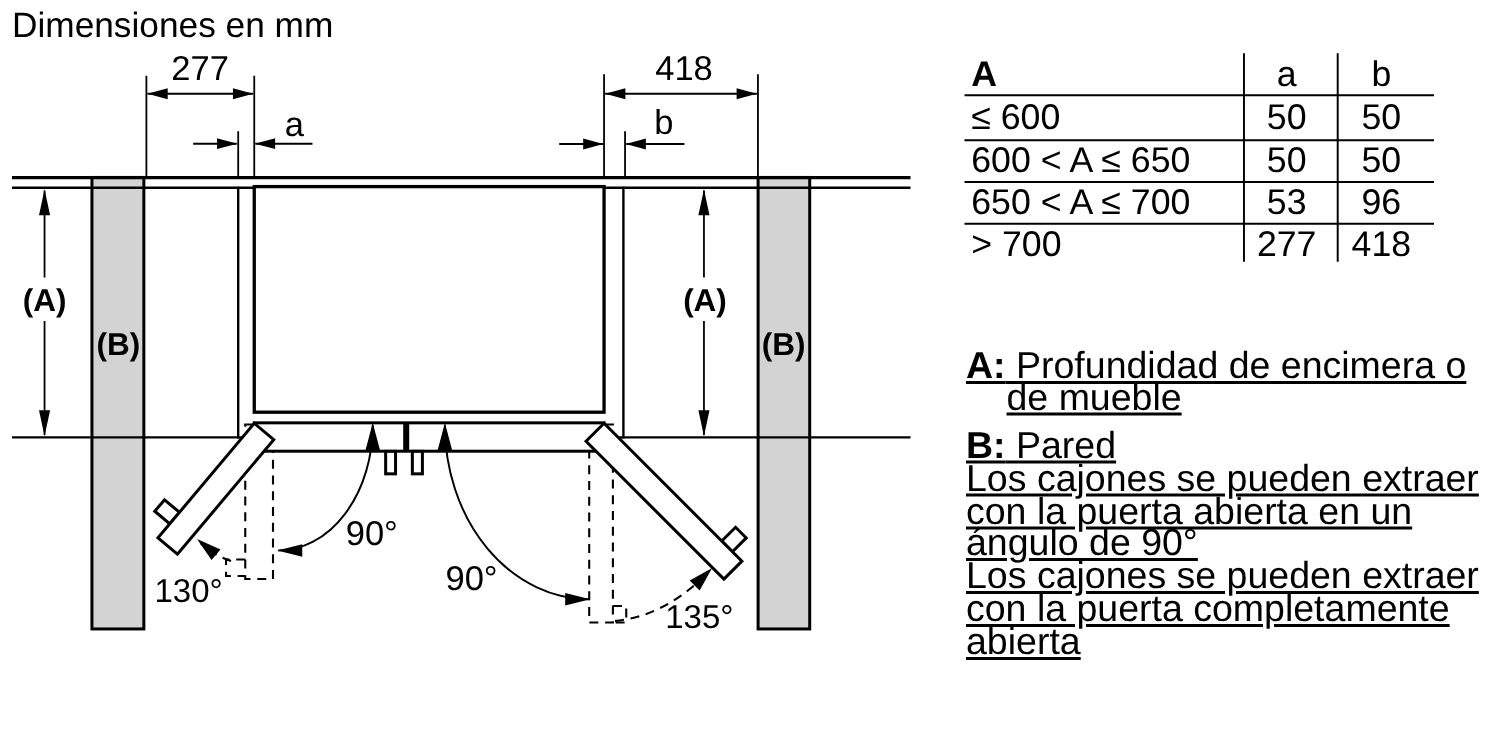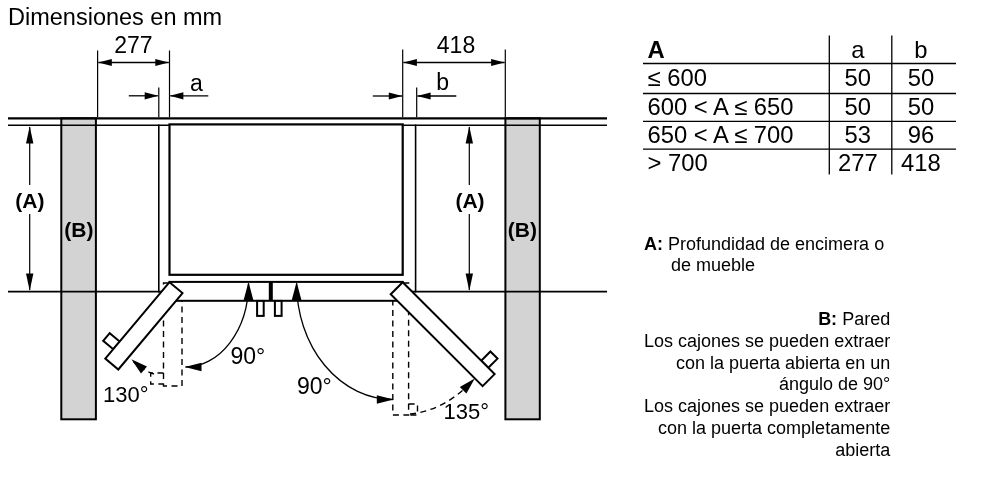--- a/index.html
+++ b/index.html
@@ -1,19 +1,19 @@
 <!DOCTYPE html>
 <html><head>
 <meta charset="utf-8">
 <style>
   html,body{margin:0;padding:0;background:#fff;width:1000px;height:500px;overflow:hidden;}
   body{font-family:"Liberation Sans", sans-serif;color:#000;}
   #stage{position:relative;width:892px;height:500px;}
   svg{position:absolute;left:0;top:0;}
-  .blk{position:absolute;font-size:18px;line-height:21.8px;white-space:nowrap;}
+  .blk{position:absolute;font-size:25px;line-height:21.8px;white-space:nowrap;text-decoration:underline;}
 </style>
 </head>
 <body>
 <div id="stage">
 <svg width="1000" height="500" viewBox="0 0 1000 500" font-family="Liberation Sans, sans-serif">
 
   <rect x="61.3" y="118.3" width="34.6" height="301" fill="#d3d3d3" stroke="#000" stroke-width="2"></rect>
   <rect x="505.4" y="118.3" width="34.4" height="301" fill="#d3d3d3" stroke="#000" stroke-width="2"></rect>
 
   <line x1="8" y1="118.4" x2="607" y2="118.4" stroke="#000" stroke-width="2.2"></line>
@@ -135,14 +135,14 @@
     <text x="647.5" y="142.8">650 &lt; A ≤ 700</text>
     <text x="857.8" y="142.8" text-anchor="middle">53</text>
     <text x="920.9" y="142.8" text-anchor="middle">96</text>
     <text x="647.5" y="170.8">&gt; 700</text>
     <text x="857.8" y="170.8" text-anchor="middle">277</text>
     <text x="920.9" y="170.8" text-anchor="middle">418</text>
   </g>
 </svg>
 
 <div class="blk" style="left:644px;top:233.5px;"><b>A:</b> Profundidad de encimera o<br><span style="padding-left:27px;"></span>de mueble</div>
-<div class="blk" style="left:644px;top:309px;text-align:right;"><b>B:</b> Pared<br>Los cajones se pueden extraer<br>con la puerta abierta en un<br>ángulo de 90°<br>Los cajones se pueden extraer<br>con la puerta completamente<br>abierta</div>
+<div class="blk" style="left:644px;top:287px;"><b>B:</b> Pared<br>Los cajones se pueden extraer<br>con la puerta abierta en un<br>ángulo de 90°<br>Los cajones se pueden extraer<br>con la puerta completamente<br>abierta</div>
 </div>
 
 </body></html>

